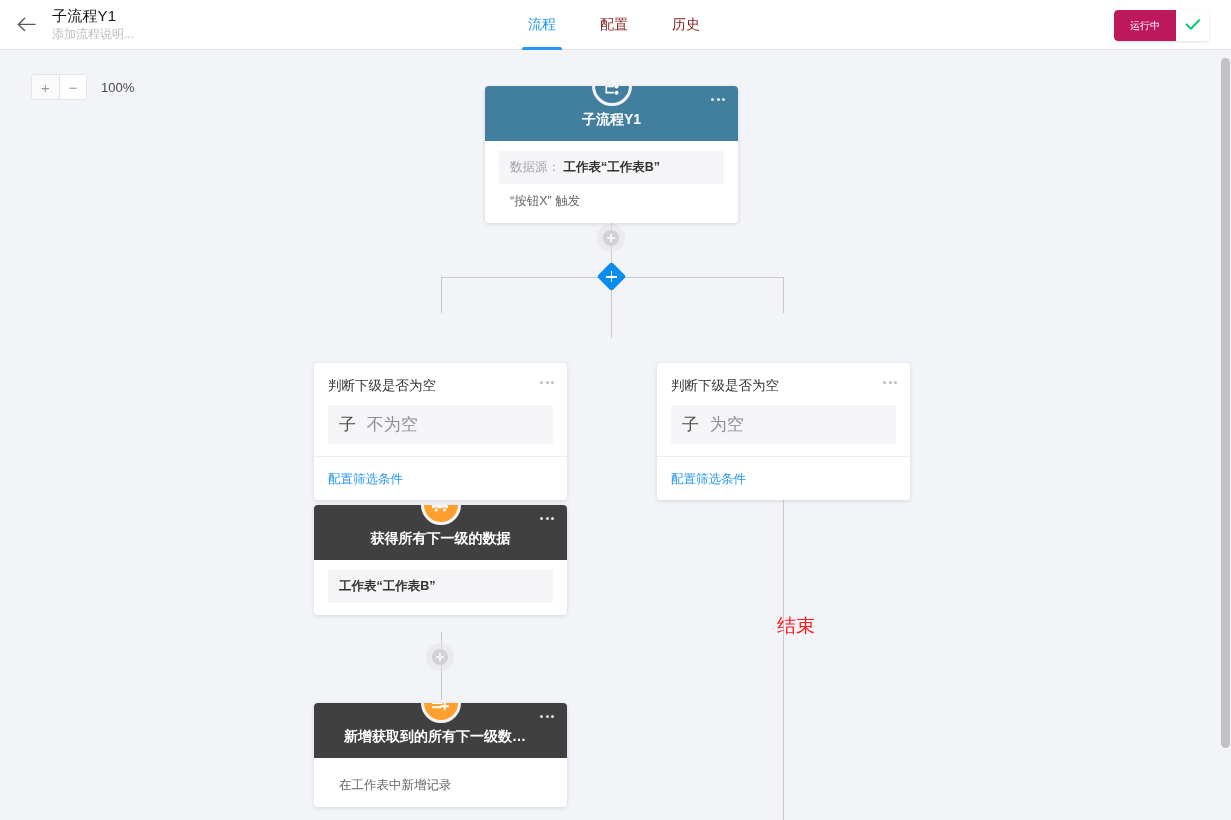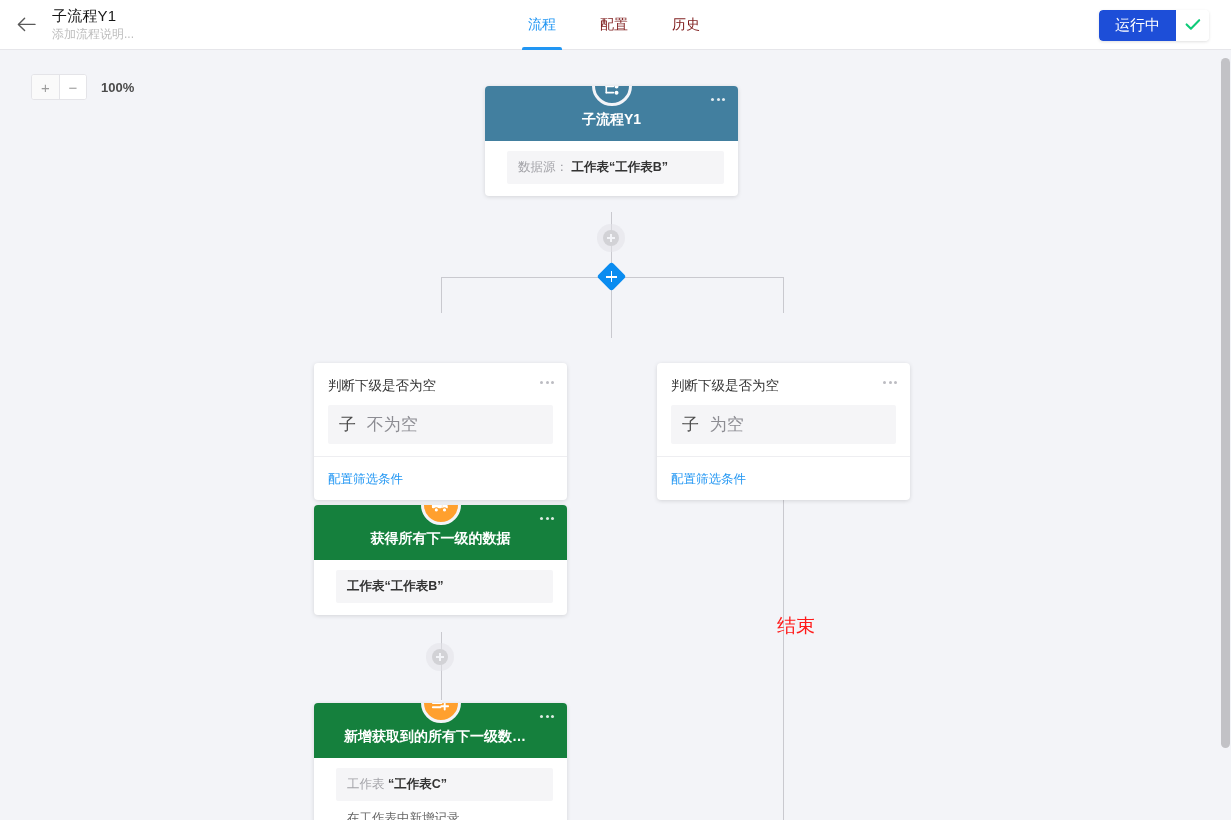--- a/index.html
+++ b/index.html
@@ -51,22 +51,22 @@
     height: 3px; background: #2196f3; border-radius: 2px 2px 0 0;
   }
 
   .topbar-right {
     position: absolute; right: 22px; top: 10px;
     display: flex; align-items: stretch; height: 31px;
     border-radius: 4px; overflow: hidden;
     box-shadow: 0 1px 3px rgba(0,0,0,0.12);
   }
   .run-btn {
-    background: #1d4ed8; color: #fff;
-    font-size: 15px; padding: 0 16px;
+    background: #be185d; color: #fff;
+    font-size: 10px; padding: 0 16px;
     display: flex; align-items: center; cursor: pointer;
     border-radius: 4px 0 0 4px;
   }
   .check-btn {
     background: #ffffff; width: 33px;
     display: flex; align-items: center; justify-content: center;
     cursor: pointer; border-radius: 0 4px 4px 0;
   }
 
   
@@ -88,21 +88,21 @@
     overflow: hidden;
   }
   .zoom-btn {
     width: 27px; height: 24px;
     display: flex; align-items: center; justify-content: center;
     font-size: 15px; color: #9b9b9b; cursor: pointer;
     background: #fafafa;
   }
   .zoom-btn + .zoom-btn { border-left: 1px solid #e4e4e8; background: #ffffff; }
   .zoom-level {
-    margin-left: 14px; font-size: 13px; color: #4b4b4b; font-weight: bold;
+    margin-left: 14px; font-size: 13px; color: #4b4b4b;
   }
 
   
   .line-v {
     position: absolute; width: 1px; background: #c9c9cf;
   }
   .line-h {
     position: absolute; height: 1px; background: #c9c9cf;
   }
 
@@ -149,41 +149,41 @@
     position: relative;
     border-radius: 4px 4px 0 0;
     color: #ffffff;
     text-align: center;
     font-size: 14px; font-weight: 700;
     padding: 24px 30px 13px 30px;
     line-height: 18px;
     white-space: nowrap; overflow: hidden; text-overflow: ellipsis;
   }
   .node-head.blue { background: #427f9f; }
-  .node-head.orange { background: #15803d; }
+  .node-head.orange { background: #404040; }
 
   .node-badge {
     position: absolute; left: 50%; top: -20px;
     transform: translateX(-50%);
     width: 40px; height: 40px; border-radius: 50%;
     display: flex; align-items: center; justify-content: center;
     border: 3px solid #f3f4f8;
   }
   .node-badge.blue { background: #427f9f; }
   .node-badge.orange { background: #ffa02e; }
 
   .dots {
     position: absolute; right: 9px; top: 8px;
     display: flex; gap: 2.5px; cursor: pointer;
     padding: 4px;
   }
   .dots i { width: 3px; height: 3px; border-radius: 50%; background: rgba(255,255,255,0.85); display: block; }
   .dots.gray i { background: #bcbcc2; }
 
-  .node-body { padding: 10px 0 12px 8px; }
+  .node-body { padding: 10px 0 12px 0; }
   .row-filled {
     background: #f5f5f7; margin: 0 14px;
     padding: 8px 11px; font-size: 12.5px;
     color: #3b3b3b; border-radius: 2px;
     white-space: nowrap; overflow: hidden; text-overflow: ellipsis;
   }
   .row-filled .muted { color: #a3a3a8; }
   .row-filled .strong { color: #333; font-weight: 700; }
   .row-plain {
     padding: 9px 25px 1px 25px;
@@ -318,20 +318,21 @@
           <i></i>
           <i></i>
         </div>
       <span>子流程Y1</span>
     </div>
     <div class="node-body">
       <div class="row-filled">
         <span class="muted">数据源：</span>
         <span class="strong">工作表“工作表B”</span>
       </div>
+      <div class="row-plain">“按钮X” 触发</div>
     </div>
   </div>
 
   <div class="cond-node" style="left:314px; top:313px; width:253px;">
     <div class="cond-title">
       <span>判断下级是否为空</span>
       <div class="dots gray" style="top:14px;">
           <i></i>
           <i></i>
           <i></i>
@@ -400,24 +401,20 @@
         </svg>
       </div>
       <div class="dots">
           <i></i>
           <i></i>
           <i></i>
         </div>
       <span>新增获取到的所有下一级数据到C</span>
     </div>
     <div class="node-body">
-      <div class="row-filled">
-        <span class="muted">工作表</span>
-        <span class="strong">“工作表C”</span>
-      </div>
       <div class="row-plain">在工作表中新增记录</div>
     </div>
   </div>
 
   <div class="end-label" style="left:777px; top:563px;text-align:right;">结束</div>
 
 </div>
 
 <div class="scrollbar-track">
   <div class="scrollbar-thumb"></div>

